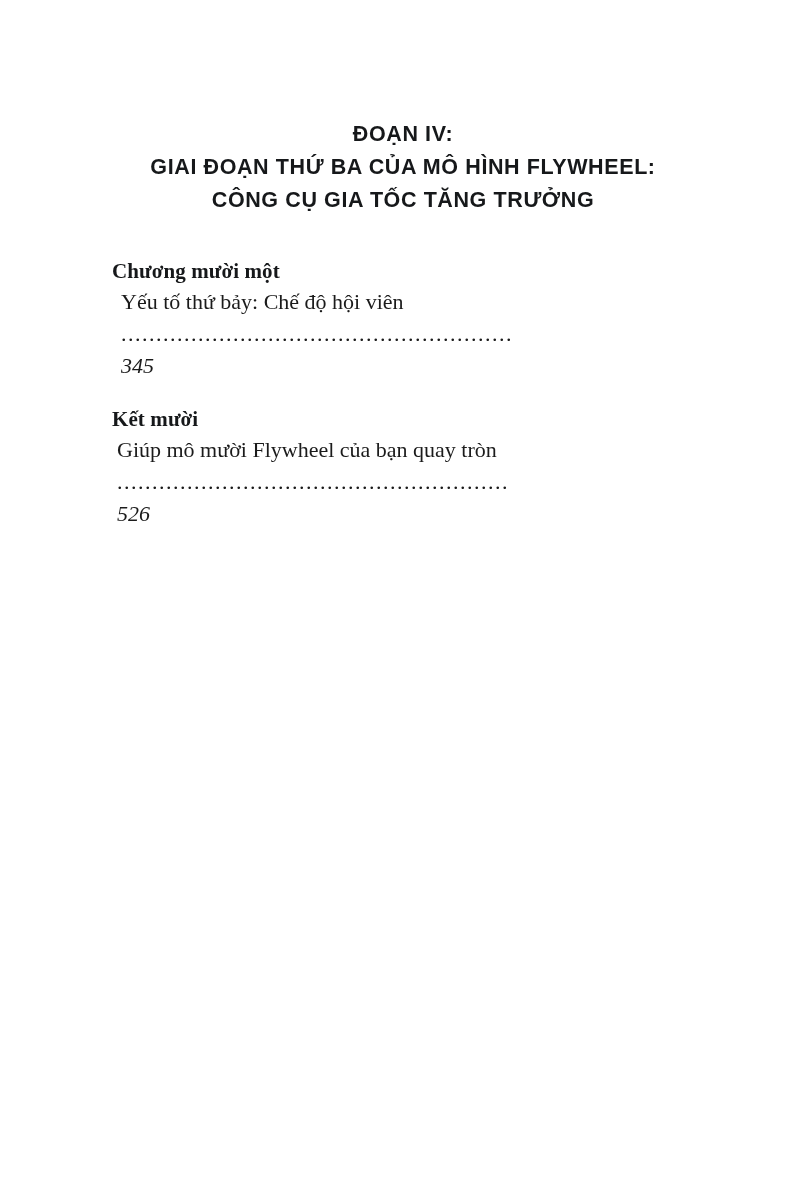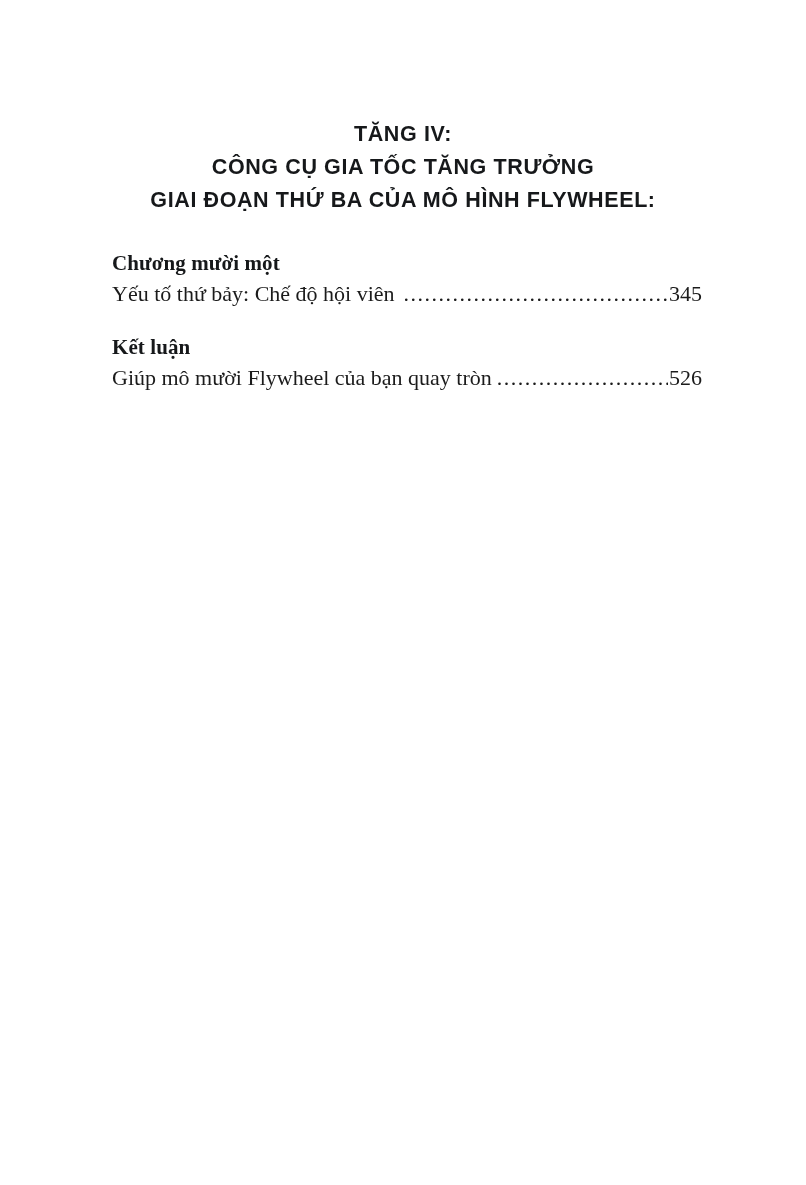--- a/index.html
+++ b/index.html
@@ -35,79 +35,82 @@
     white-space: nowrap;
   }
   .toc {
     position: absolute;
     top: 248px;
     left: 112px;
     width: 590px;
   }
   .toc-group {
     margin-bottom: 22px;
+    margin-top: 8px;
   }
   .toc-chapter {
     font-family: "Liberation Serif", serif;
     font-weight: bold;
     font-size: 21px;
     line-height: 30px;
     color: #16181a;
     letter-spacing: 0.1px;
   }
   .toc-entry {
     display: flex;
     align-items: baseline;
     font-size: 22px;
     line-height: 32px;
     color: #1b1b1b;
     white-space: nowrap;
+    flex-direction: column;
   }
   .toc-entry .title {
     flex: 0 0 auto;
   }
   .toc-entry .leader {
     flex: 1 1 auto;
     overflow: hidden;
     white-space: nowrap;
     margin: 0 1px 0 5px;
     letter-spacing: 1.5px;
     font-size: 22px;
     color: #1b1b1b;
   }
   .toc-entry .page-num {
     flex: 0 0 auto;
     font-size: 22px;
+    font-style: italic;
   }
   .g1 .toc-entry .leader { margin-left: 9px; }
 </style>
 </head>
 <body>
 
 <div class="page">
 
   <div class="part-heading">
-    <span class="ln">TĂNG IV:</span>
+    <span class="ln">ĐOẠN IV:</span>
+    <span class="ln">GIAI ĐOẠN THỨ BA CỦA MÔ HÌNH FLYWHEEL:</span>
     <span class="ln">CÔNG CỤ GIA TỐC TĂNG TRƯỞNG</span>
-    <span class="ln">GIAI ĐOẠN THỨ BA CỦA MÔ HÌNH FLYWHEEL:</span>
   </div>
 
   <div class="toc">
 
     <div class="toc-group g1">
       <div class="toc-chapter">Chương mười một</div>
       <div class="toc-entry">
         <span class="title">Yếu tố thứ bảy: Chế độ hội viên</span>
         <span class="leader">........................................................</span>
         <span class="page-num">345</span>
       </div>
     </div>
 
     <div class="toc-group g2">
-      <div class="toc-chapter">Kết luận</div>
+      <div class="toc-chapter">Kết mười</div>
       <div class="toc-entry">
         <span class="title">Giúp mô mười Flywheel của bạn quay tròn</span>
         <span class="leader">........................................................</span>
         <span class="page-num">526</span>
       </div>
     </div>
 
   </div>
 
 </div>

